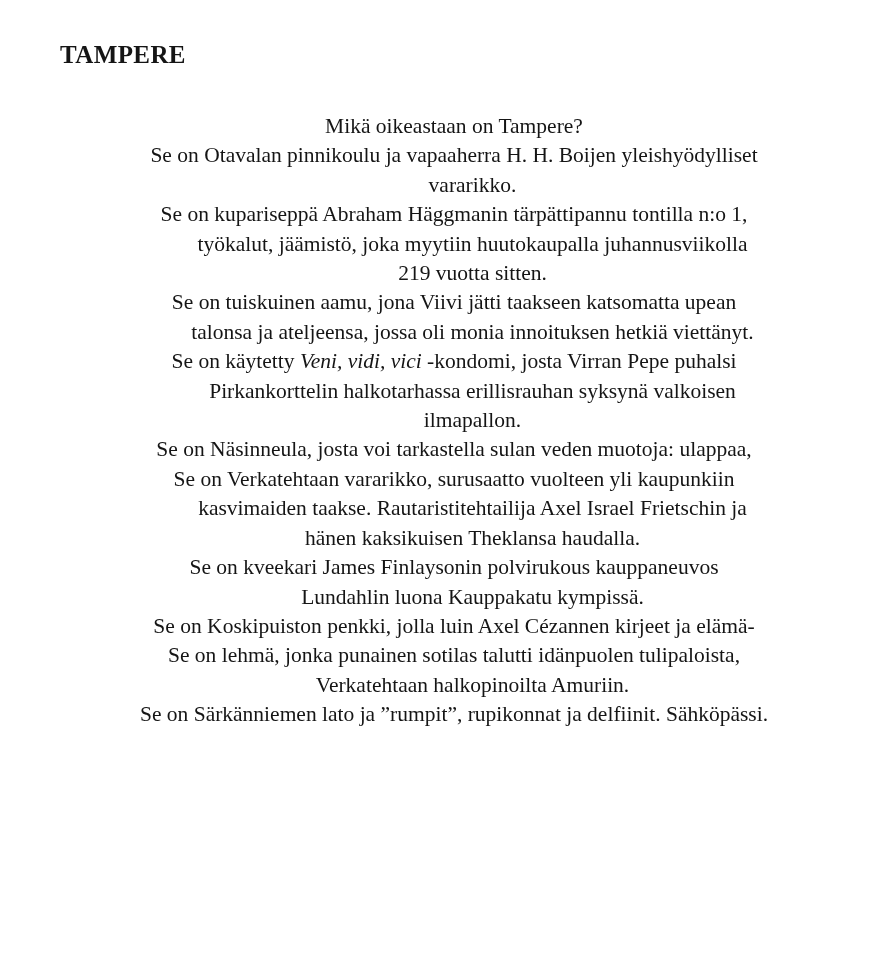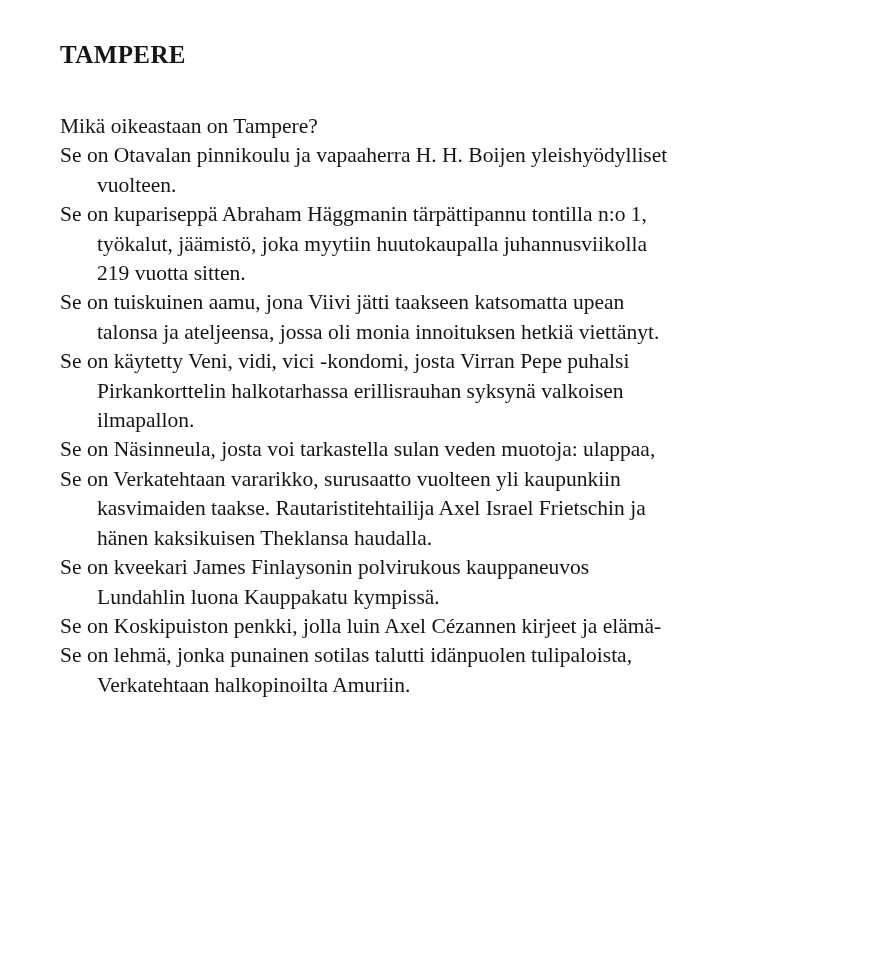--- a/index.html
+++ b/index.html
@@ -24,38 +24,39 @@
     font-size: 25px;
     font-weight: bold;
     letter-spacing: 0.4px;
     margin: 0;
     line-height: 30px;
   }
   .text-body {
     margin-top: 42px;
     font-size: 21.5px;
     line-height: 29.4px;
+    text-align: center;
   }
   .para { margin: 0; }
   .line { white-space: nowrap; }
   .line.cont { padding-left: 37px; }
-  .it { }
+  .it { font-style: italic; }
 </style>
 </head>
 <body>
 
 <div class="page">
   <h1 class="title">TAMPERE</h1>
   <div class="text-body">
       <div class="para">
         <div class="line"><span>Mikä oikeastaan on Tampere?</span></div>
       </div>
       <div class="para">
         <div class="line"><span>Se on Otavalan pinnikoulu ja vapaaherra H. H. Boijen yleishyödylliset</span></div>
-        <div class="line cont"><span>vuolteen.</span></div>
+        <div class="line cont"><span>vararikko.</span></div>
       </div>
       <div class="para">
         <div class="line"><span>Se on kupariseppä Abraham Häggmanin tärpättipannu tontilla n:o 1,</span></div>
         <div class="line cont"><span>työkalut, jäämistö, joka myytiin huutokaupalla juhannusviikolla</span></div>
         <div class="line cont"><span>219 vuotta sitten.</span></div>
       </div>
       <div class="para">
         <div class="line"><span>Se on tuiskuinen aamu, jona Viivi jätti taakseen katsomatta upean</span></div>
         <div class="line cont"><span>talonsa ja ateljeensa, jossa oli monia innoituksen hetkiä viettänyt.</span></div>
       </div>
@@ -76,14 +77,17 @@
         <div class="line"><span>Se on kveekari James Finlaysonin polvirukous kauppaneuvos</span></div>
         <div class="line cont"><span>Lundahlin luona Kauppakatu kympissä.</span></div>
       </div>
       <div class="para">
         <div class="line"><span>Se on Koskipuiston penkki, jolla luin Axel Cézannen kirjeet ja elämä-</span></div>
       </div>
       <div class="para">
         <div class="line"><span>Se on lehmä, jonka punainen sotilas talutti idänpuolen tulipaloista,</span></div>
         <div class="line cont"><span>Verkatehtaan halkopinoilta Amuriin.</span></div>
       </div>
+      <div class="para">
+        <div class="line"><span>Se on Särkänniemen lato ja ”rumpit”, rupikonnat ja delfiinit. Sähköpässi.</span></div>
+      </div>
     </div>
 </div>
 
 </body></html>

